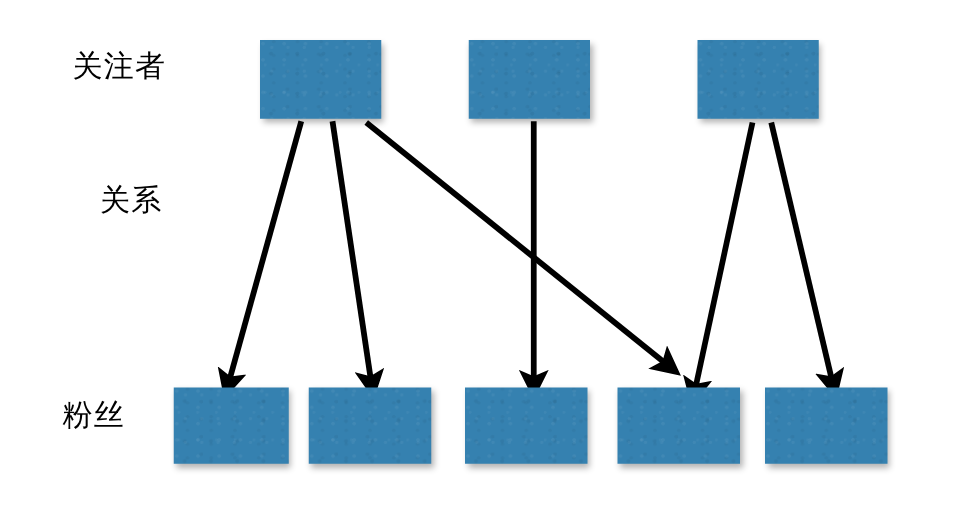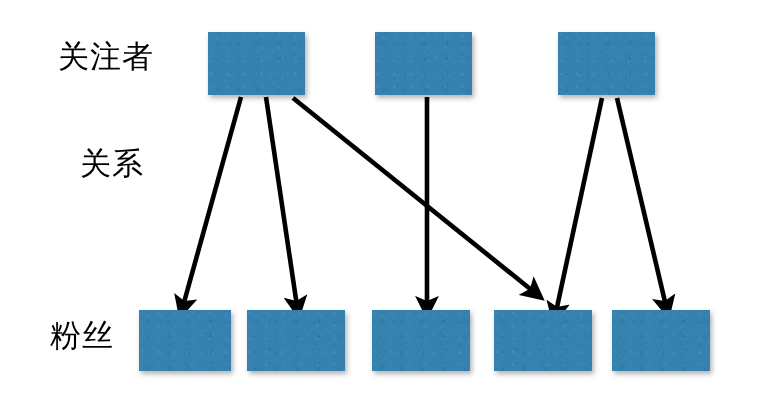--- a/index.html
+++ b/index.html
@@ -13,21 +13,21 @@
   #canvas {
     position: relative;
     width: 770px;
     height: 406px;
     background: #ffffff;
     overflow: hidden;
   }
   .row-label {
     position: absolute;
     color: #000000;
-    font-size: 31px;
+    font-size: 24px;
     line-height: 1;
     letter-spacing: 1px;
     white-space: nowrap;
     font-family: "DejaVu Sans", "Liberation Sans", sans-serif;
     font-weight: 400;
   }
   #label-followers { left: 58px;  top: 41px; }
   #label-relation  { left: 80px;  top: 148px; }
   #label-fans      { left: 50px;  top: 320px; }
 

